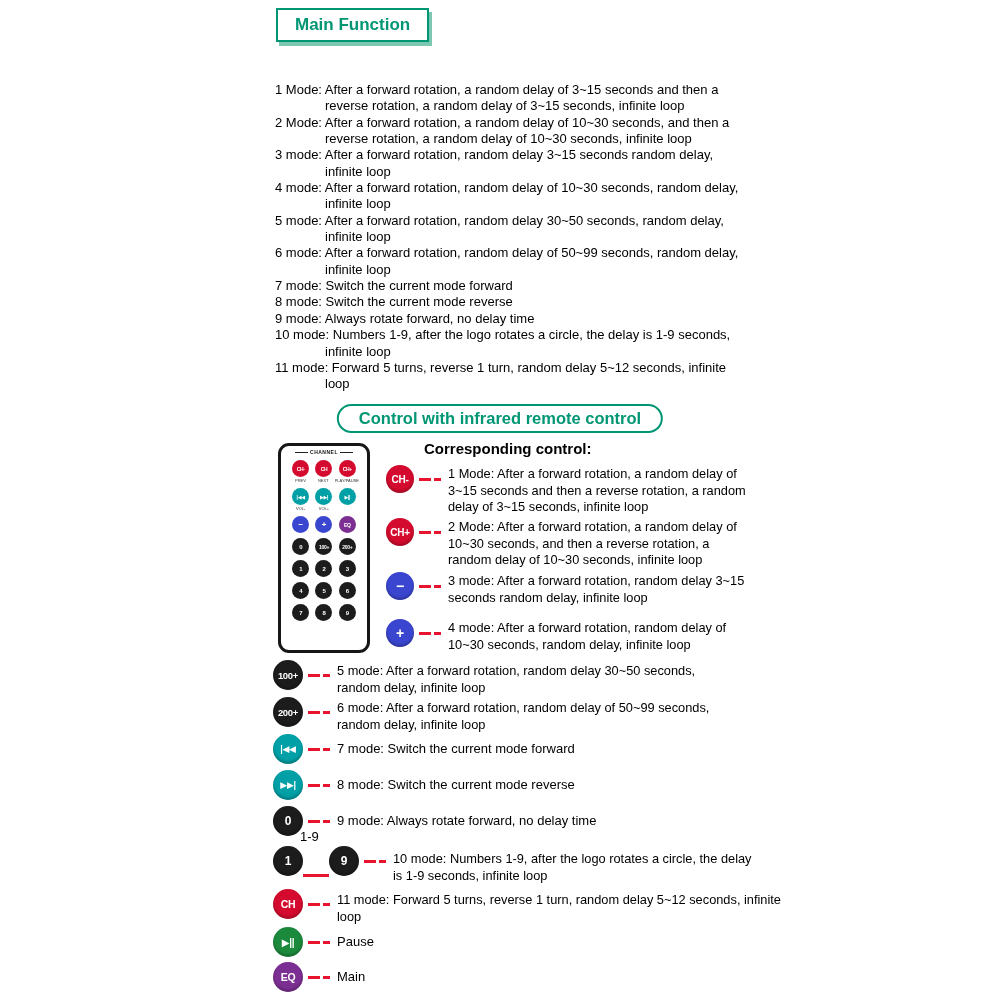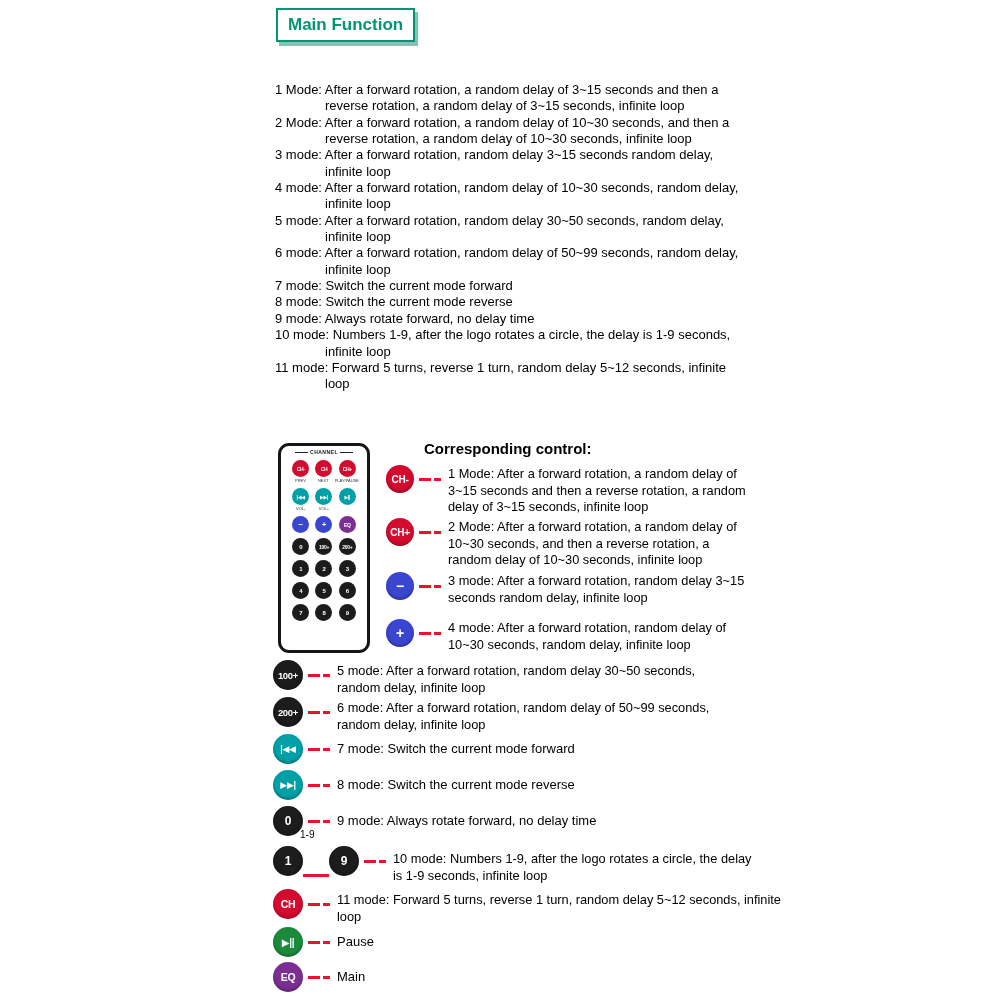--- a/index.html
+++ b/index.html
@@ -9,21 +9,21 @@
     --blue:#3a46cf;
     --purple:#7c2f92;
     --black:#1c1c1c;
     --playgreen:#1c8a3c;
     --conn:#e8132c;
   }
   html,body{margin:0;padding:0;background:#fff;}
   .page{position:relative;width:1000px;height:1000px;background:#fff;overflow:hidden;
         font-family:"Liberation Sans","DejaVu Sans",sans-serif;color:#000;}
 
-  .main-title{position:absolute;left:276px;top:8px;padding:5px 10px;border:2.5px solid var(--green);
+  .main-title{position:absolute;left:276px;top:8px;padding:5px 17px;border:2.5px solid var(--green);
       color:var(--green);font-size:17px;font-weight:bold;background:#fff;box-shadow:3px 4px 0 #7cc7b2;}
 
   .pill{position:absolute;left:500px;transform:translateX(-50%);border:2.5px solid var(--green);
       border-radius:18px;padding:3px 20px;color:var(--green);font-weight:bold;font-size:16.5px;
       white-space:nowrap;background:#fff;}
   .pill1{top:46px;}
   .pill2{top:404px;}
 
   .modes{position:absolute;left:275px;top:82px;width:470px;font-size:13px;line-height:16.35px;}
   .mode-item{padding-left:50px;text-indent:-50px;}
@@ -53,21 +53,21 @@
       margin-top:2px;box-shadow:inset 0 -2px 3px rgba(0,0,0,.25);}
   .cicon.big{width:30px;height:30px;font-size:10.5px;margin-top:0;}
   .connector{flex:0 0 auto;width:22px;height:2.5px;margin:15px 7px 0 5px;
       background:linear-gradient(90deg,var(--conn) 0 12px,#fff 12px 15px,var(--conn) 15px 22px);}
   .connector.mid30{margin-top:14px;}
   .ctext{font-size:12.8px;line-height:16.5px;margin-top:3px;}
   .ctext.vt{margin-top:7px;font-size:13px;}
   .w300{width:300px;} .w400{width:400px;} .w365{width:365px;} .w460{width:460px;}
 
   .pair{position:relative;padding-top:14px;flex:0 0 auto;display:flex;align-items:flex-start;}
-  .range-label{position:absolute;top:-3px;left:27px;font-size:10px;}
+  .range-label{position:absolute;top:-3px;left:27px;font-size:13px;}
   .pair-line{width:26px;height:2.5px;background:var(--conn);margin-top:28px;}
 </style>
 </head>
 <body>
 
 <div class="page">
 
   <div class="main-title">Main Function</div>
 
 
@@ -78,20 +78,21 @@
     <div class="mode-item">4 mode: After a forward rotation, random delay of 10~30 seconds, random delay, infinite loop</div>
     <div class="mode-item">5 mode: After a forward rotation, random delay 30~50 seconds, random delay, infinite loop</div>
     <div class="mode-item">6 mode: After a forward rotation, random delay of 50~99 seconds, random delay, infinite loop</div>
     <div class="mode-item">7 mode: Switch the current mode forward</div>
     <div class="mode-item">8 mode: Switch the current mode reverse</div>
     <div class="mode-item">9 mode: Always rotate forward, no delay time</div>
     <div class="mode-item">10 mode: Numbers 1-9, after the logo rotates a circle, the delay is 1-9 seconds, infinite loop</div>
     <div class="mode-item">11 mode: Forward 5 turns, reverse 1 turn, random delay 5~12 seconds, infinite loop</div>
   </div>
 
+  <div class="pill pill2">Control with infrared remote control</div>
 
   <div class="corresponding">Corresponding control:</div>
 
   <div class="remote">
     <div class="r-channel">CHANNEL</div>
     <div class="r-row">
       <div class="rbtn b-red">CH-</div>
       <div class="rbtn b-red">CH</div>
       <div class="rbtn b-red">CH+</div>
     </div>

